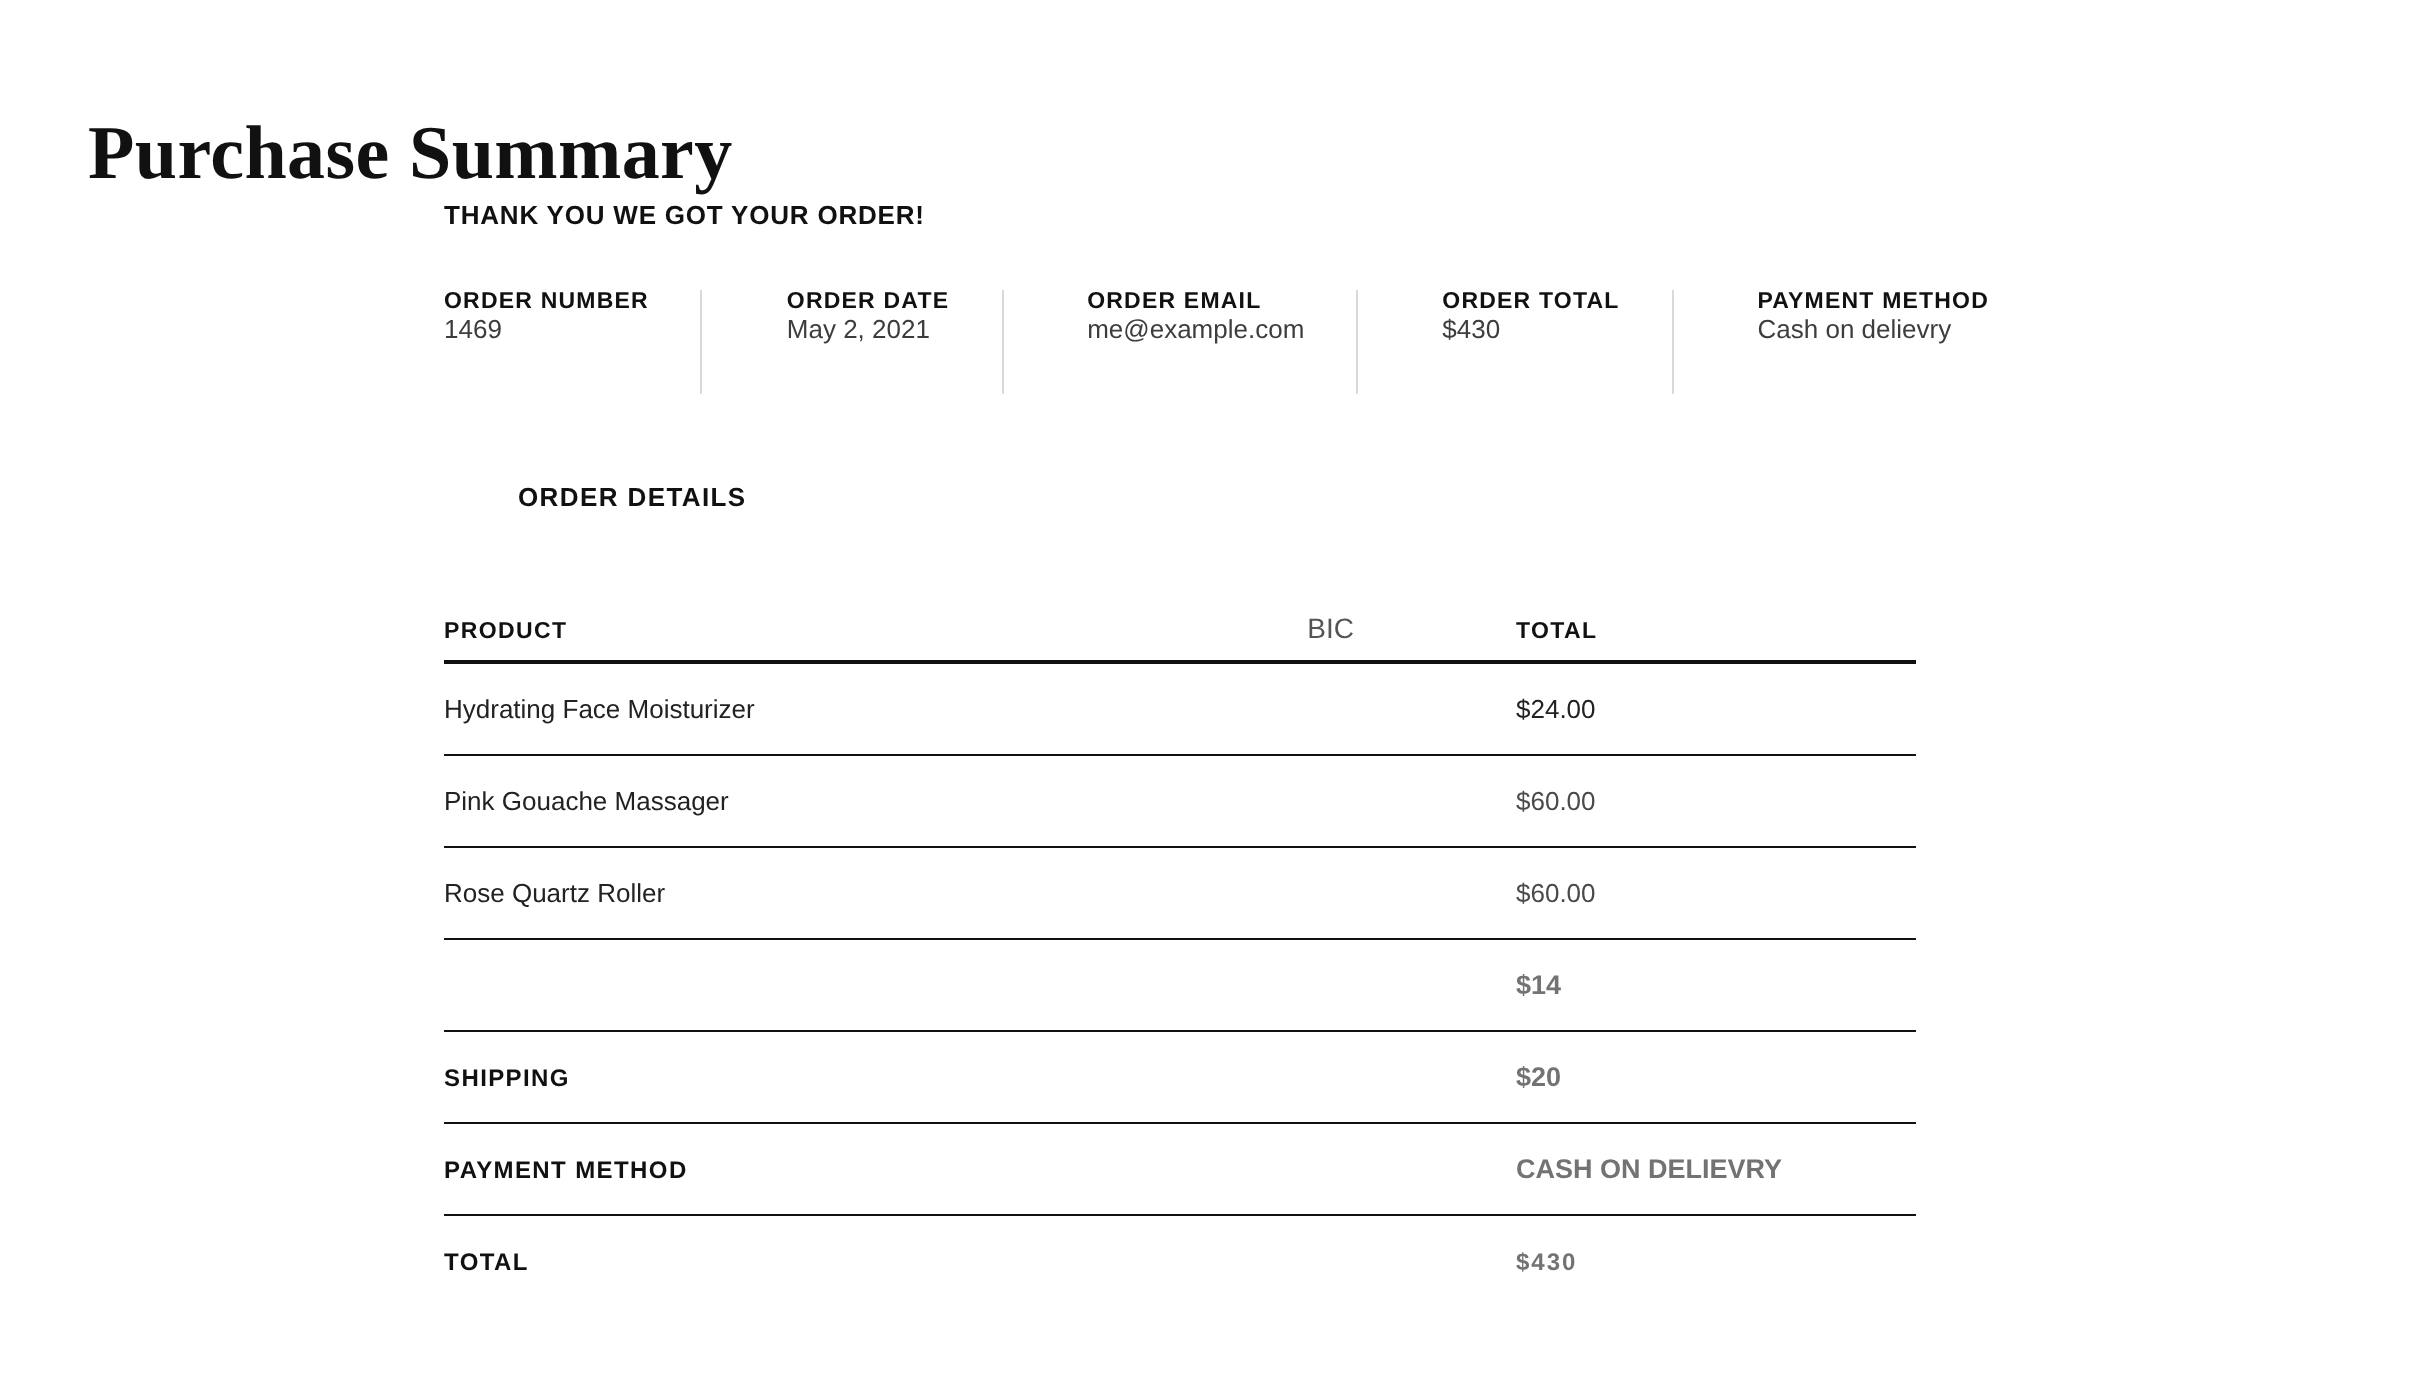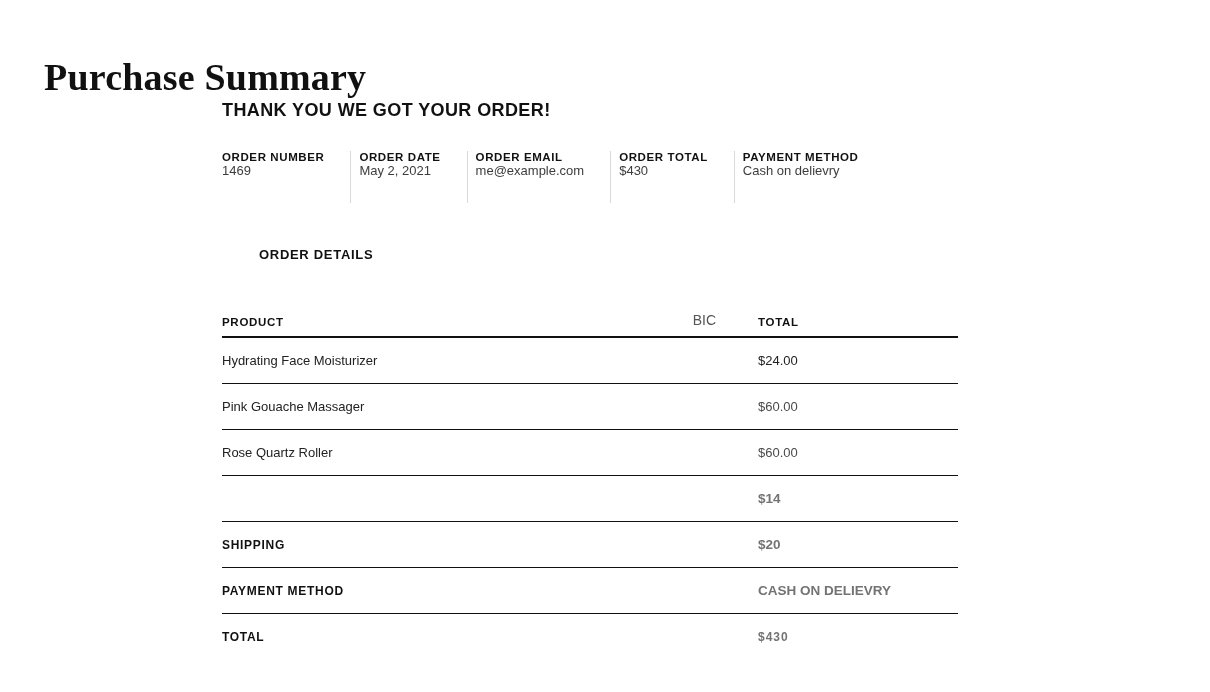--- a/index.html
+++ b/index.html
@@ -28,36 +28,36 @@
   }
 
   .content {
     position: absolute;
     left: 222px;
     top: 100px;
     width: 760px;
   }
 
   .thankyou {
-    font-size: 18px;
+    font-size: 13px;
     font-weight: bold;
     letter-spacing: 0.4px;
     color: #111111;
     margin-bottom: 30px;
   }
 
   
   .summary {
     display: flex;
     align-items: stretch;
     margin-bottom: 44px;
   }
   .summary-cell {
     padding-right: 26px;
-    padding-left: 8px;
+    padding-left: 42px;
     border-left: 1px solid #d9d9d9;
     display: flex;
     flex-direction: column;
     justify-content: flex-start;
     min-height: 52px;
   }
   .summary-cell:first-child {
     border-left: none;
     padding-left: 0;
   }
@@ -85,20 +85,21 @@
   }
 
   .table {
     width: 736px;
   }
   .table-row {
     display: flex;
     align-items: center;
     border-bottom: 1px solid #111111;
     min-height: 45px;
+    gap: 39px;
   }
   .table-row.head {
     border-bottom: 2px solid #111111;
     min-height: 34px;
     align-items: flex-end;
     padding-bottom: 8px;
   }
   .col-product {
     flex: 0 0 310px;
     font-size: 13px;

